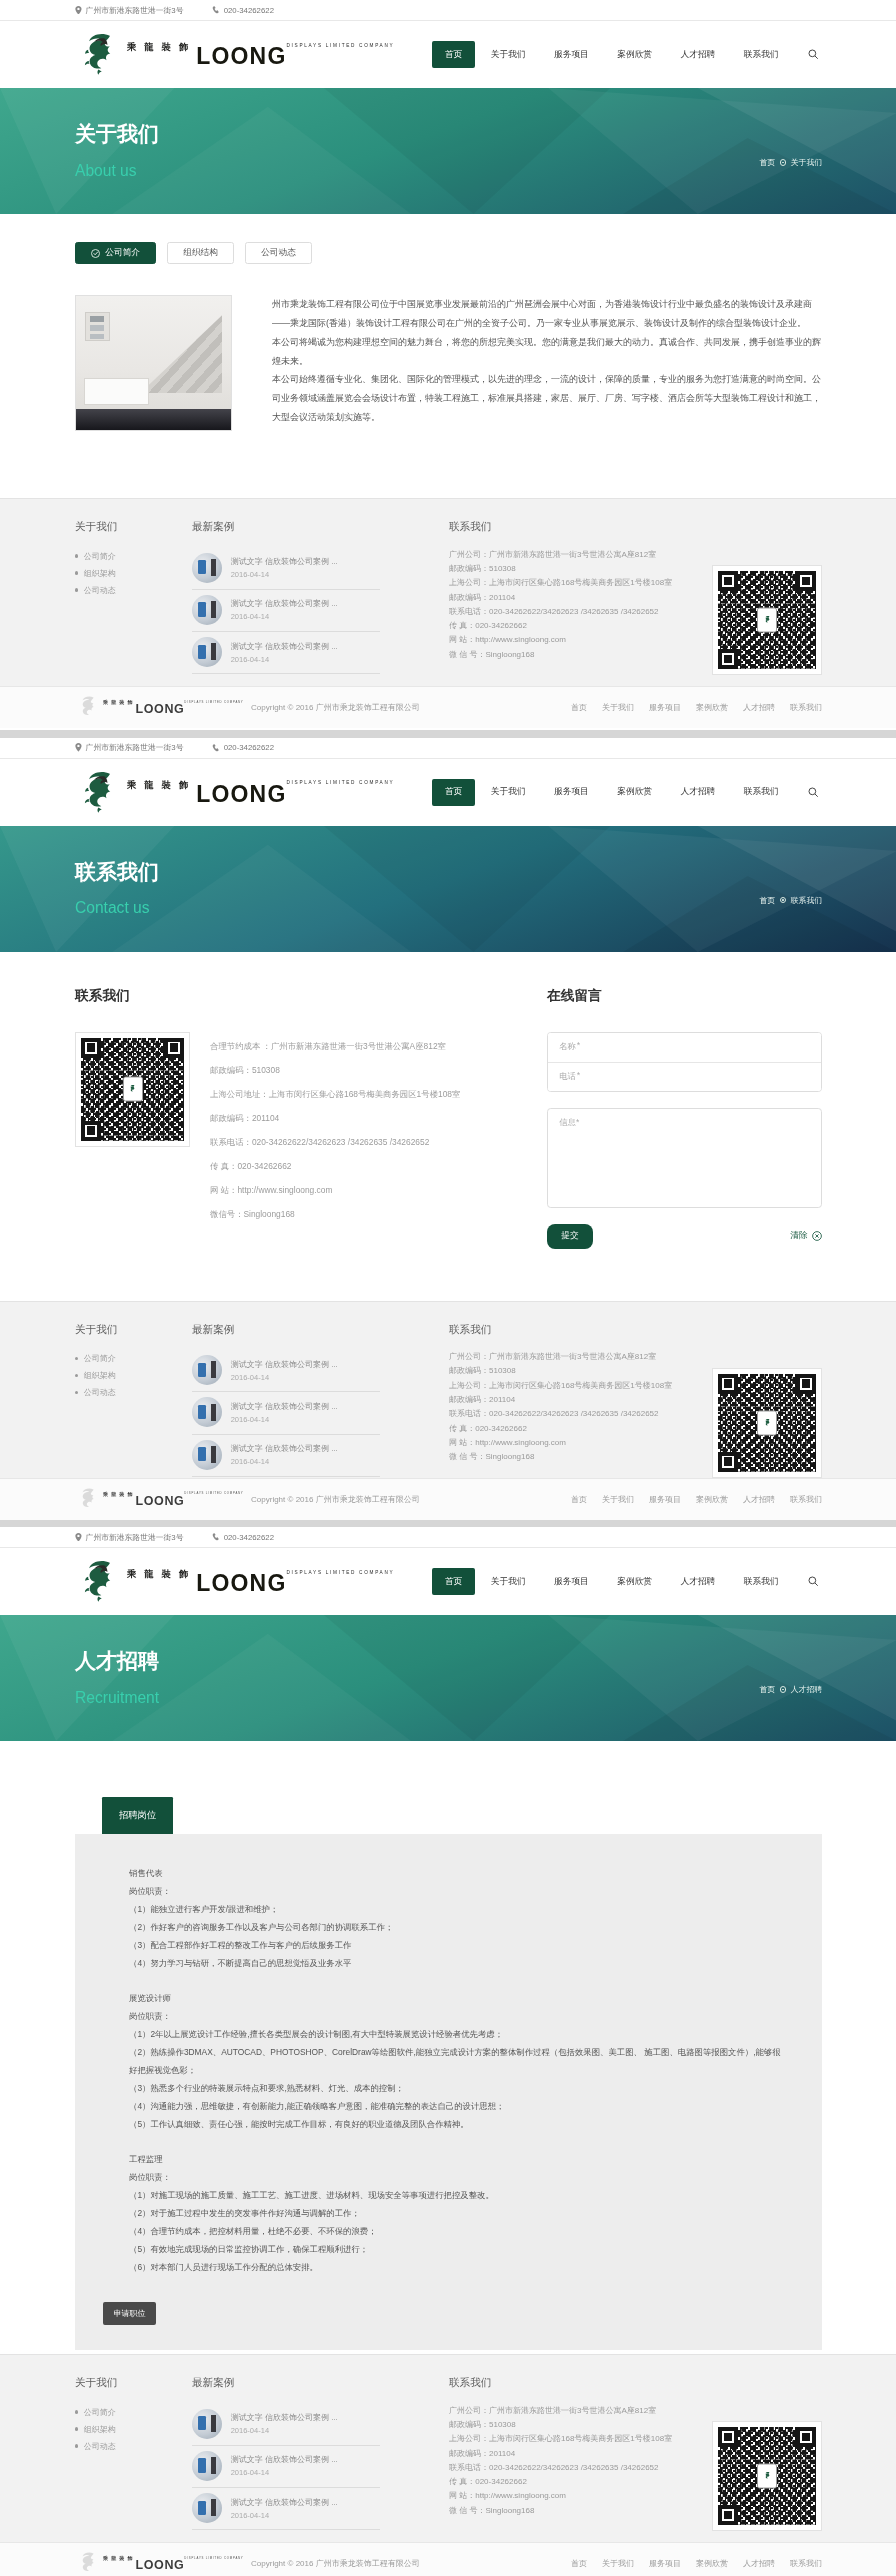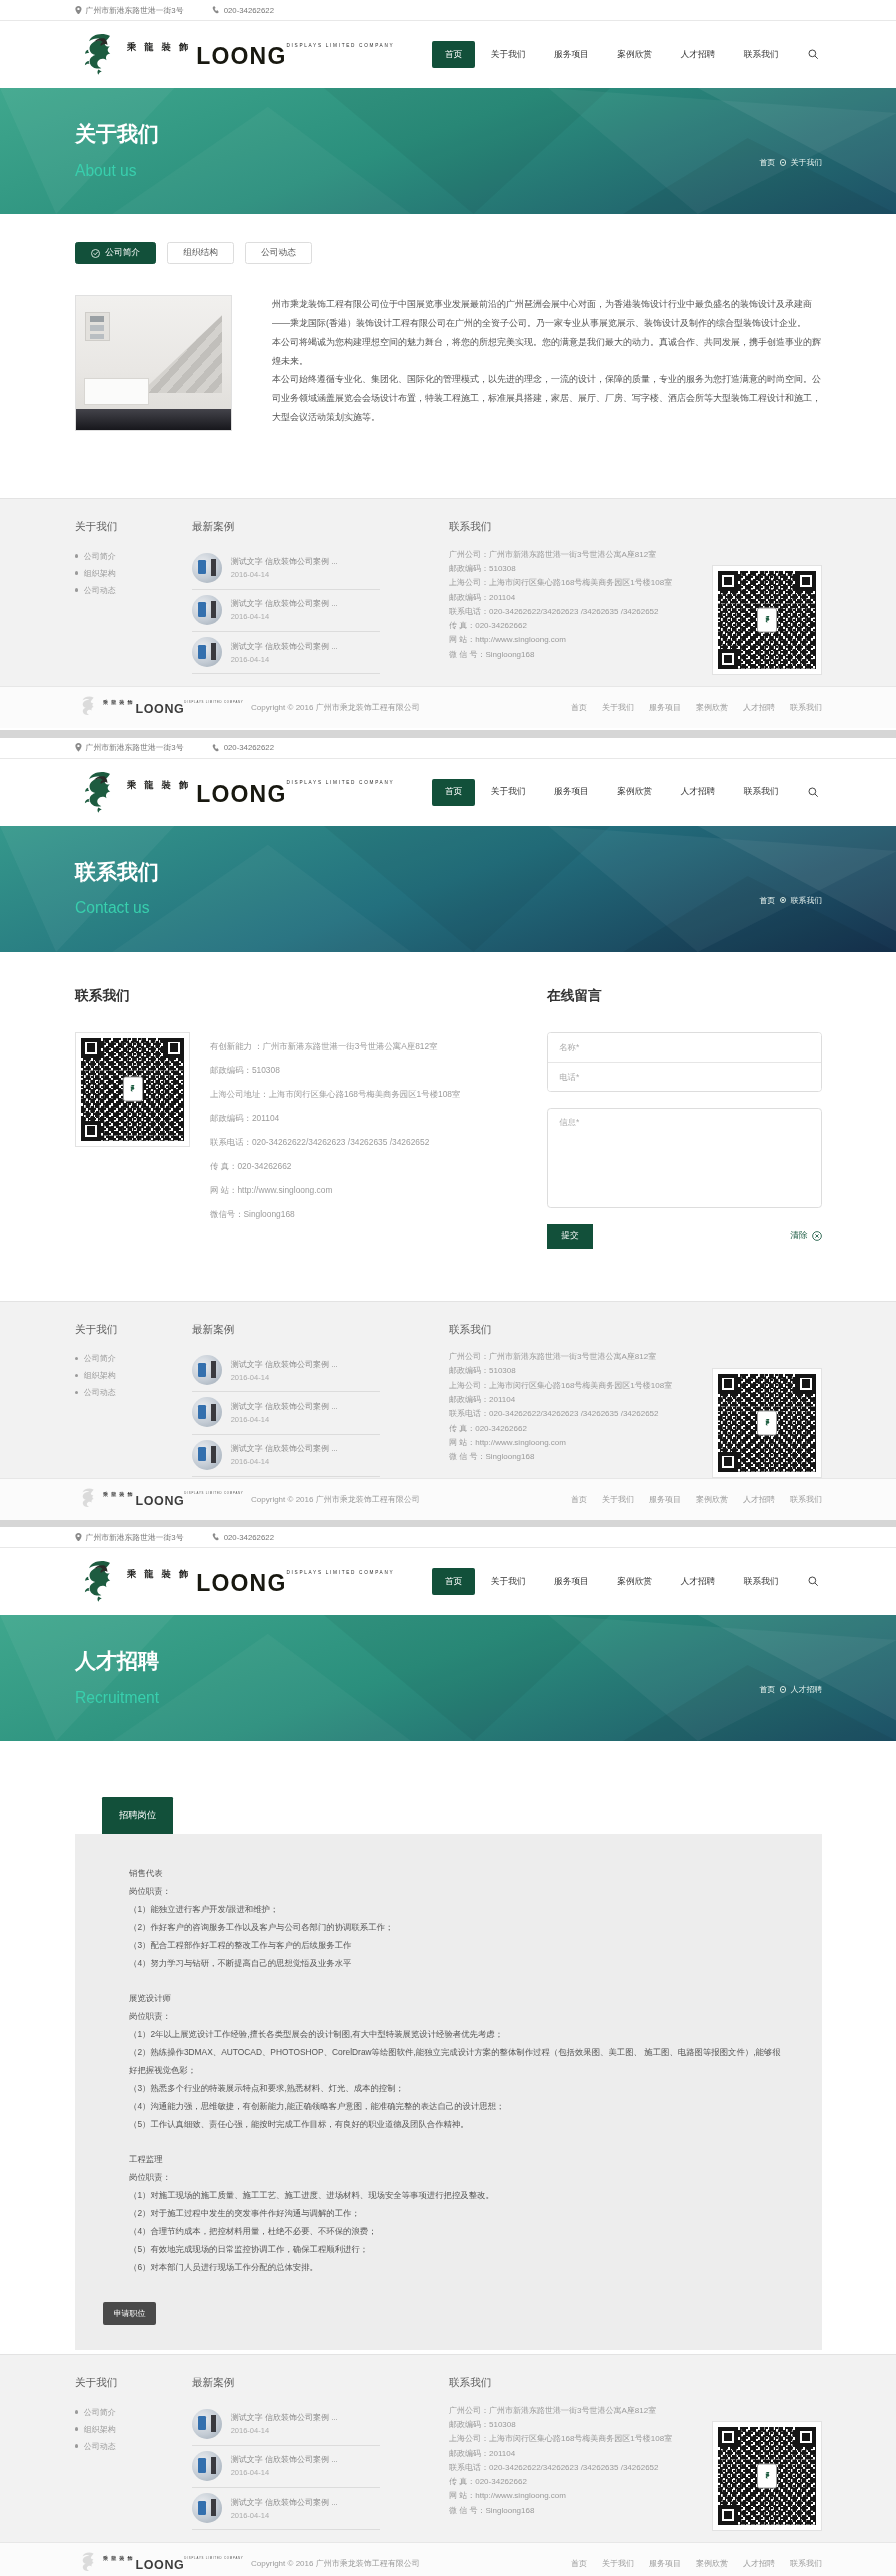--- a/index.html
+++ b/index.html
@@ -114,26 +114,26 @@
   .content2 .container { display:flex; }
   .c-h2 { font-size:13.7px; color:#333; font-weight:bold; margin:0 0 27px; }
   .c-left { width:436px; }
   .c-left-row { display:flex; }
   .c-qr { width:115px; height:115px; flex-shrink:0; }
   .c-qr .qr { height:103px; }
   .c-info { flex:1; margin-left:20px; margin-top:2.5px; }
   .c-info p { font-size:8.4px; color:#9c9c9c; line-height:24px; margin:0; }
   .c-right { flex:1; padding-left:36px; }
   .form-group { border:0.6px solid #ddd; border-radius:3.7px; overflow:hidden; background:#fff; }
-  .form-group input { display:block; width:100%; height:29px; border:0; padding:0 11.2px; font-size:8.4px; color:#555; outline:none; font-family:Liberation Sans, sans-serif; }
+  .form-group input { display:block; width:100%; height:29px; border:0; padding:0 11.2px; font-size:8.4px; color:#555; outline:none; font-family:Liberation Mono, monospace; }
   .form-group input + input { border-top:0.6px solid #e6e6e6; }
   .msg-area { display:block; width:100%; height:100px; margin-top:16px; border:0.6px solid #ddd; border-radius:3.7px; padding:8px 11.2px; font-size:8.4px; color:#555; outline:none; resize:none; font-family:inherit; }
   ::placeholder { color:#aaa; opacity:1; }
   .form-actions { display:flex; align-items:center; justify-content:space-between; margin-top:16px; }
-  .submit-btn { background:#12503a; color:#fff; border:0; border-radius:0; padding:6.9px 14.3px; font-size:8.7px; cursor:pointer; font-family:inherit; }
+  .submit-btn { background:#12503a; color:#fff; border:0; border-radius:8px; padding:6.9px 14.3px; font-size:8.7px; cursor:pointer; font-family:inherit; }
   .clear-link { display:flex; align-items:center; gap:4.4px; color:#1d5c43; font-size:8.7px; }
   .clear-link svg { display:block; }
 
   
   .content3 { height:613px; padding-top:56px; }
   .recruit-tab { display:inline-flex; align-items:center; background:#12503a; color:#fff; font-size:9.3px; height:37px; padding:0 17px; margin-left:27px; border-radius:1.2px 1.2px 0 0; }
   .panel { background:#ededed; padding:30px 37px 25px 28px; }
   .jobs { padding-left:26px; font-size:8.4px; color:#555; line-height:18px; }
   .job { margin-bottom:17px; }
   .job p { margin:0; }
@@ -435,21 +435,21 @@
                 <span class="fp tr"></span>
                 <span class="fp bl"></span>
               <span class="qlogo">
                 <svg width="8.7" height="8.7" viewBox="0 0 100 100">
                     <path fill="#1d5c40" d="M74 10c-18-8-40-2-44 12 9-7 22-8 27-2-15-1-27 8-26 19 1 7 6 11 12 12-9 3-14 10-11 18 3 9 14 13 24 10-7-2-11-9-7-15 4-6 12-7 18-2-3-8 1-13 8-14-7-4-7-11-1-15-9 1-13-4-9-10 3-6 9-9 9-13z"></path>
                   </svg>
               </span>
             </div>
           </div>
           <div class="c-info">
-            <p>有创新能力 ：广州市新港东路世港一街3号世港公寓A座812室</p>
+            <p>合理节约成本 ：广州市新港东路世港一街3号世港公寓A座812室</p>
             <p>邮政编码：510308</p>
             <p>上海公司地址：上海市闵行区集心路168号梅美商务园区1号楼108室</p>
             <p>邮政编码：201104</p>
             <p>联系电话：020-34262622/34262623 /34262635 /34262652</p>
             <p>传 真：020-34262662</p>
             <p>网 站：http://www.singloong.com</p>
             <p>微信号：Singloong168</p>
           </div>
         </div>
       </div>

